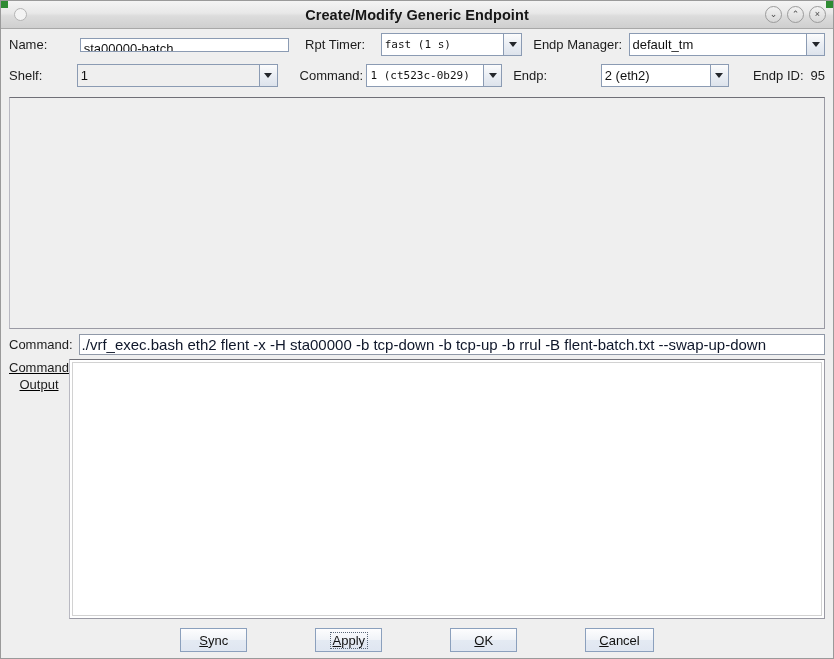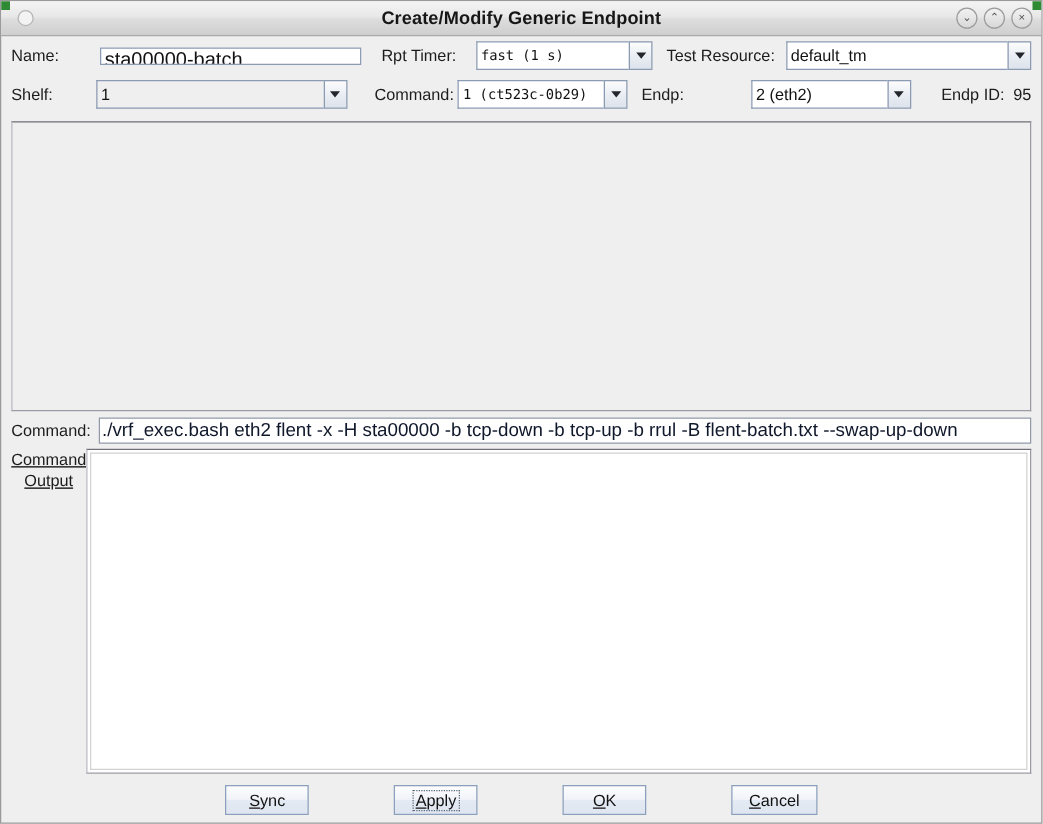--- a/index.html
+++ b/index.html
@@ -107,21 +107,21 @@
     white-space: nowrap;
   }
 
   
   .field {
     box-sizing: border-box;
     height: 14px;
     background: #ffffff;
     border: 1px solid #8b9bb3;
     padding: 0 2px 0 3px;
-    font-size: 16px;
+    font-size: 13px;
     line-height: 20px;
     color: #111;
     overflow: hidden;
     white-space: nowrap;
   }
 
   
   .combo {
     display: flex;
     height: 23px;
@@ -298,21 +298,21 @@
       <div class="field" style="width:213px">sta00000-batch</div>
 
       <div class="lbl" style="width:77px; margin-left:16px">Rpt Timer:</div>
       <div class="combo" style="width:144px">
         <div class="val mono">fast    (1 s)</div>
         <div class="arrow">
             <span class="caret"></span>
           </div>
       </div>
 
-      <div class="lbl" style="width:97px; margin-left:11px">Test Resource:</div>
+      <div class="lbl" style="width:97px; margin-left:11px">Endp Manager:</div>
       <div class="combo" style="width:200px">
         <div class="val">default_tm</div>
         <div class="arrow">
             <span class="caret"></span>
           </div>
       </div>
     </div>
 
     <div class="row">
       <div class="lbl" style="width:72px">Shelf:</div>

